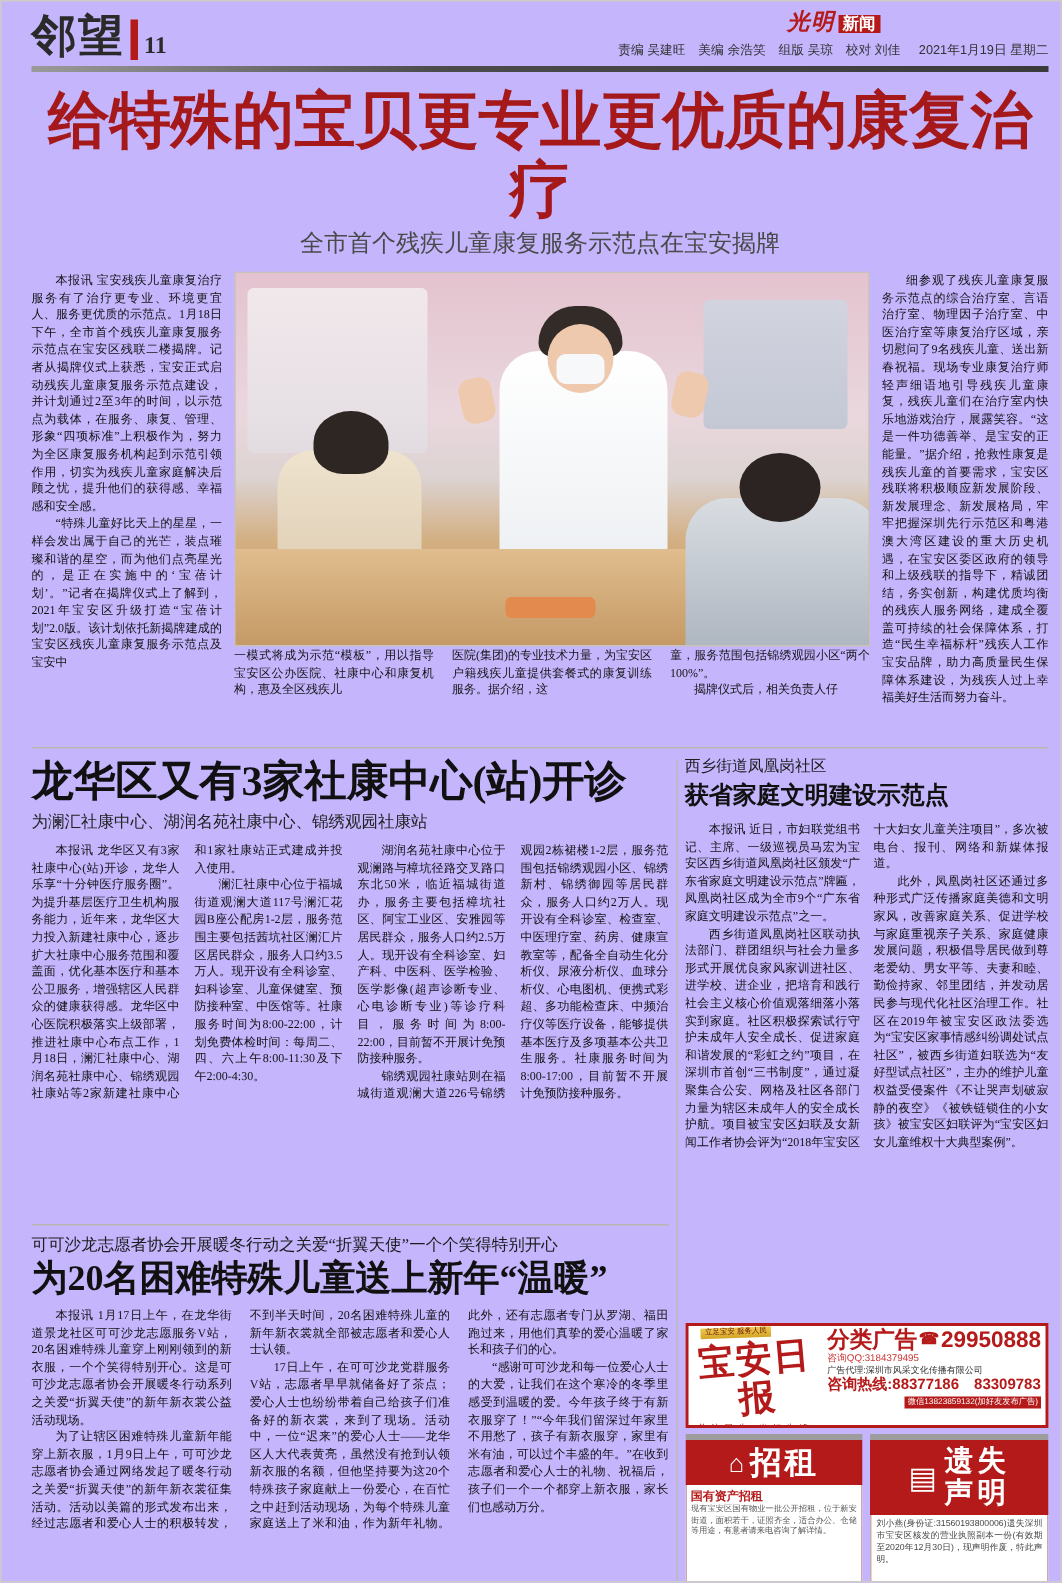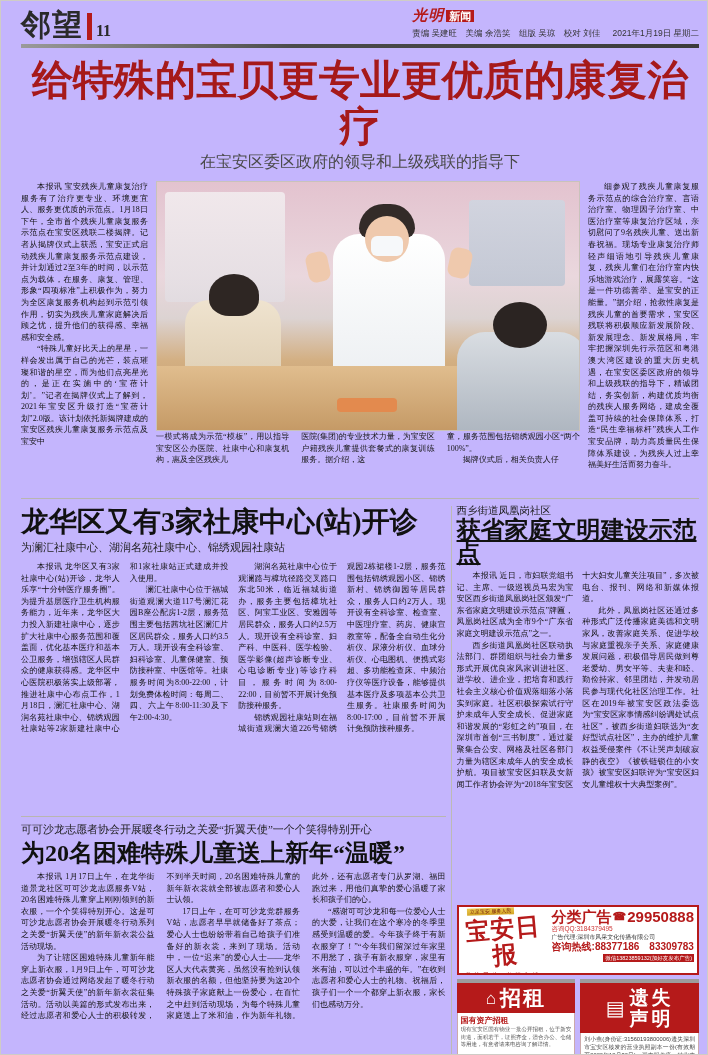--- a/index.html
+++ b/index.html
@@ -6,21 +6,21 @@
   body { margin:0; background:#dcdad6; font-family:"Liberation Serif", serif; }
   .page { width:708px; height:1055px; margin:0 auto; background:#c4b5fd; border:1px solid #cfccc6;
           padding:6px 8px 0 20px; overflow:hidden; color:#151515; position:relative; }
 
   
   .masthead { display:flex; justify-content:space-between; align-items:flex-end; }
   .mh-left { display:flex; align-items:flex-end; gap:4px; }
   .section-name { font-size:30px; font-weight:900; color:#2a2a2a; letter-spacing:1px; line-height:30px; }
   .red-bar { width:5px; height:27px; background:#b51a1a; }
   .page-num { font-size:16px; font-weight:700; color:#2a2a2a; line-height:18px; }
-  .mh-right { text-align:left; }
+  .mh-right { text-align:center; }
   .logo-line { font-size:14px; line-height:16px; }
   .logo-script { color:#b51a1a; font-weight:900; font-style:italic; font-size:15px; letter-spacing:1px; }
   .logo-block { background:#b51a1a; color:#fff; font-weight:700; font-size:11px; padding:0 3px; margin-left:2px; }
   .staff-line { font-size:8.5px; color:#333; margin-top:4px; font-family:"Liberation Sans", sans-serif; }
   .staff-line .date { margin-left:10px; }
   .top-rule { height:4px; margin-top:4px; background:linear-gradient(to right,#9a9a9a,#4b4b4b 40%,#3b3b3b); }
 
   
   .h1 { text-align:center; font-size:41px; line-height:46px; font-weight:900; color:#a6191a;
         margin:9px 0 3px 0; letter-spacing:0; }
@@ -61,21 +61,21 @@
   .lower-right { flex:1; }
 
   .h2 { font-size:28px; line-height:32px; font-weight:900; color:#111; margin:2px 0 2px 0; }
   .story2-deck { font-size:11px; color:#222; margin:1px 0 6px 0; }
   .cols4 { column-count:4; column-gap:10px; height:250px; overflow:hidden; }
   .cols3 { column-count:3; column-gap:12px; height:222px; overflow:hidden; }
   .cols2 { column-count:2; column-gap:9px; height:330px; overflow:hidden; }
 
   .kicker { font-size:11px; color:#1c1c1c; margin:2px 0; }
   .h2-small { font-size:24px; line-height:28px; font-weight:900; color:#111; margin:0 0 4px 0; }
-  .h3 { font-size:24px; line-height:23px; font-weight:900; color:#111; margin:1px 0 5px 0;text-decoration:underline; }
+  .h3 { font-size:16px; line-height:23px; font-weight:900; color:#111; margin:1px 0 5px 0; }
   .kicker-sm { font-size:10.5px; color:#1c1c1c; margin:0 0 1px 0; }
 
   
   .ads { margin-top:5px; font-family:"Liberation Sans", sans-serif; }
   .ad-main { border:2px solid #b51a1a; background:#fff; height:70px; display:flex; overflow:hidden; }
   .ad-logo { width:90px; position:relative; padding-top:9px; }
   .ad-ribbon { position:absolute; top:1px; left:8px; background:linear-gradient(#ecc94e,#d3a526); color:#6d1208;
                font-size:5px; line-height:7px; padding:0 3px; transform:rotate(-2deg); white-space:nowrap; }
   .ad-brand { color:#b51a1a; font-size:24px; font-weight:900; text-align:center; line-height:26px;
               transform:rotate(-5deg); font-family:"DejaVu Serif", serif; letter-spacing:1px; }
@@ -120,21 +120,21 @@
       </div>
       <div class="staff-line">
         <span>责编 吴建旺　美编 余浩笑　组版 吴琼　校对 刘佳</span>
         <span class="date">2021年1月19日 星期二</span>
       </div>
     </div>
   </div>
   <div class="top-rule"></div>
 
   <div class="h1">给特殊的宝贝更专业更优质的康复治疗</div>
-  <div class="deck">在宝安区委区政府的领导和上级残联的指导下</div>
+  <div class="deck">全市首个残疾儿童康复服务示范点在宝安揭牌</div>
 
   <div class="story1">
     <div class="s1-left bodytext">
         <p>本报讯 宝安残疾儿童康复治疗服务有了治疗更专业、环境更宜人、服务更优质的示范点。1月18日下午，全市首个残疾儿童康复服务示范点在宝安区残联二楼揭牌。记者从揭牌仪式上获悉，宝安正式启动残疾儿童康复服务示范点建设，并计划通过2至3年的时间，以示范点为载体，在服务、康复、管理、形象“四项标准”上积极作为，努力为全区康复服务机构起到示范引领作用，切实为残疾儿童家庭解决后顾之忧，提升他们的获得感、幸福感和安全感。</p>
         <p>“特殊儿童好比天上的星星，一样会发出属于自己的光芒，装点璀璨和谐的星空，而为他们点亮星光的，是正在实施中的‘宝蓓计划’。”记者在揭牌仪式上了解到，2021年宝安区升级打造“宝蓓计划”2.0版。该计划依托新揭牌建成的宝安区残疾儿童康复服务示范点及宝安中</p>
       </div>
     <div class="s1-mid">
       <div class="photo">
         <div class="ph-window"></div>
         <div class="ph-shelf"></div>

